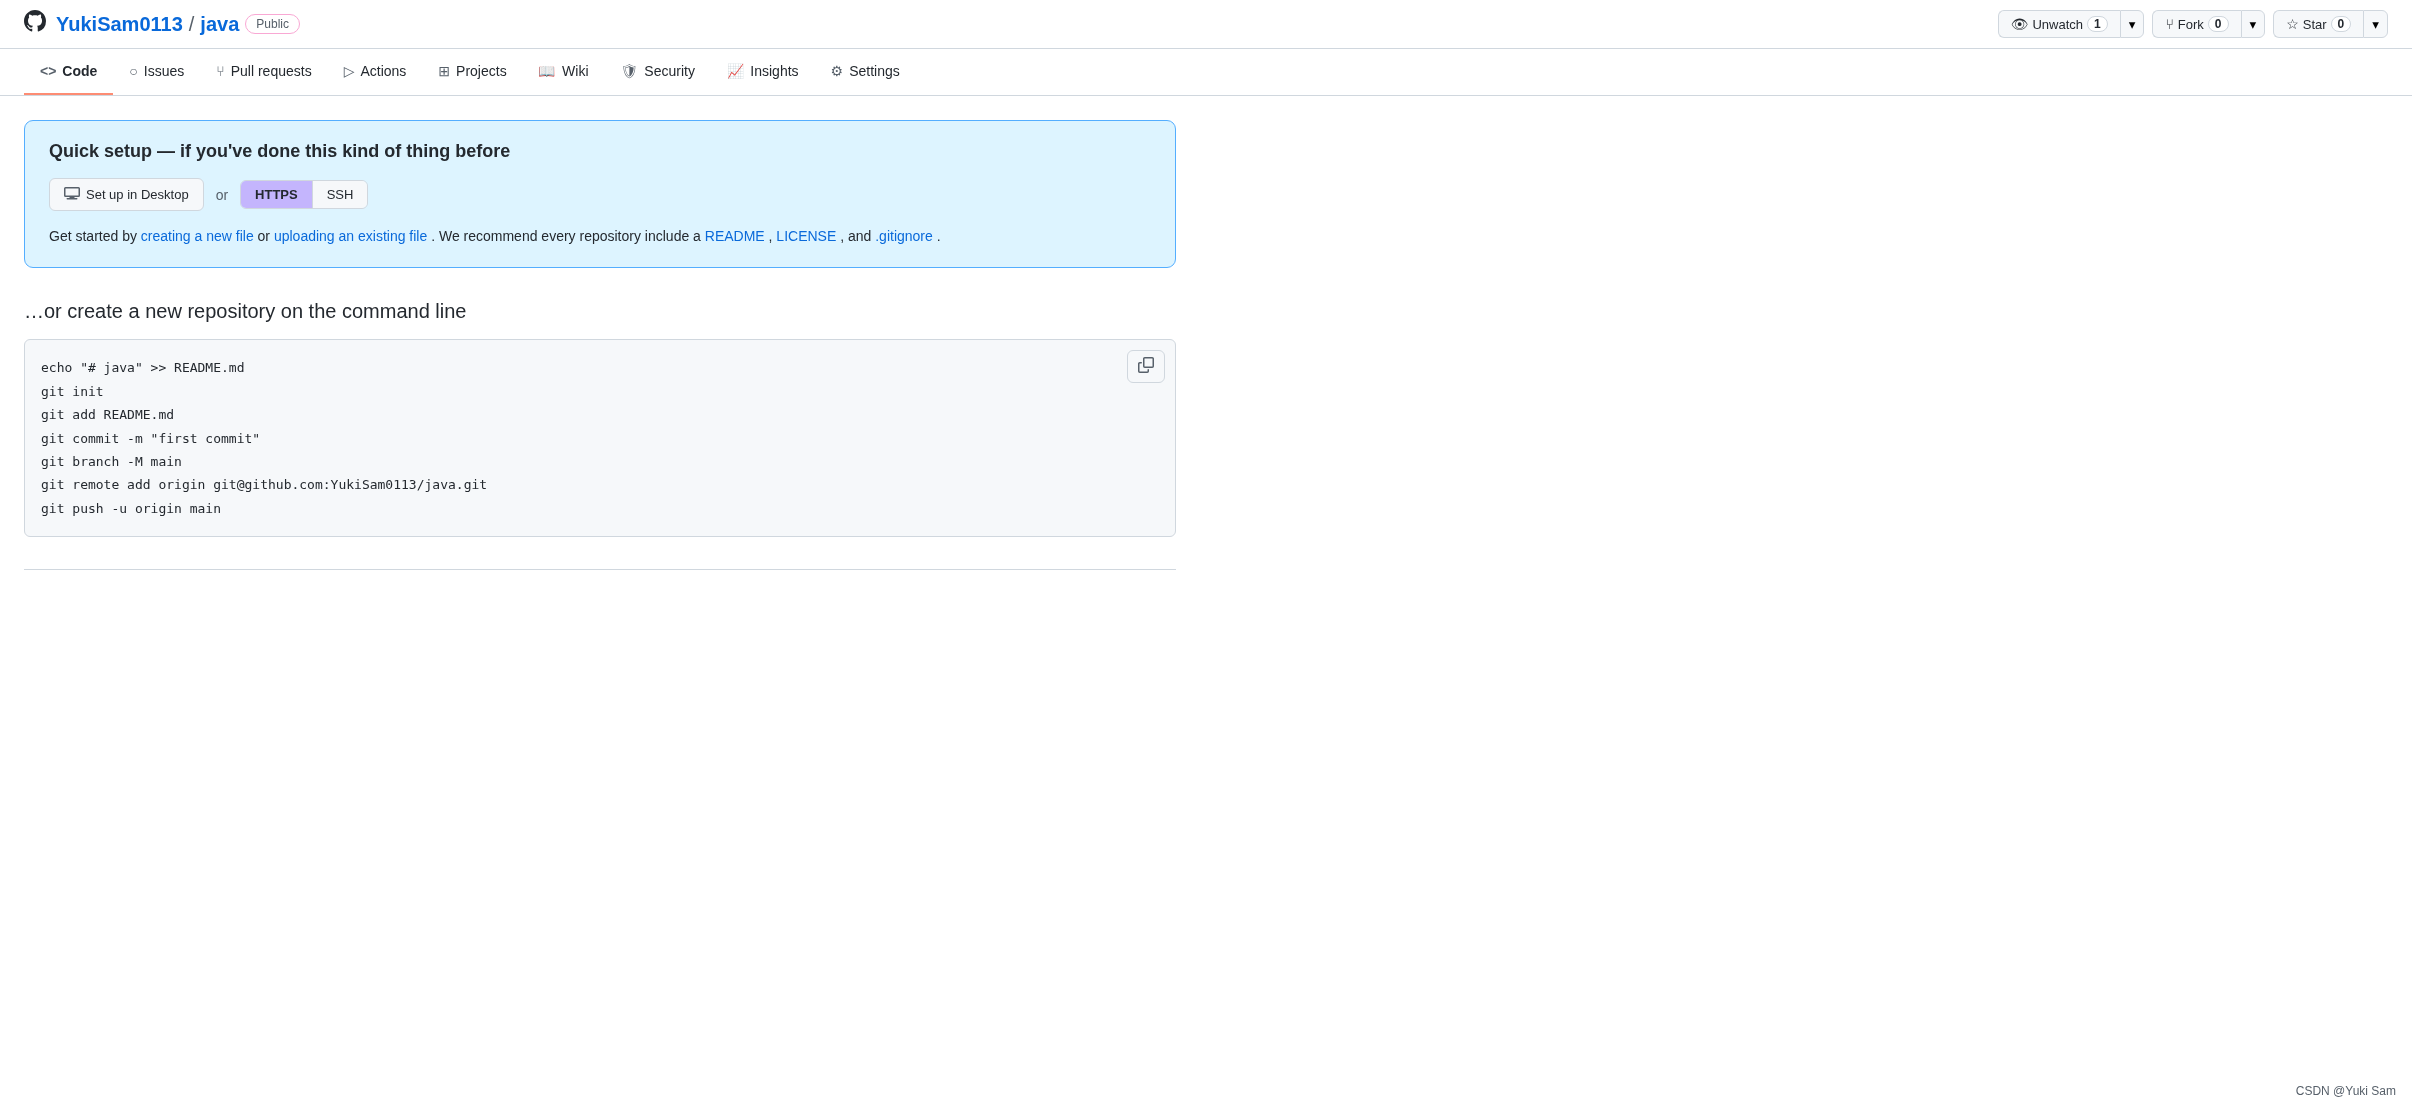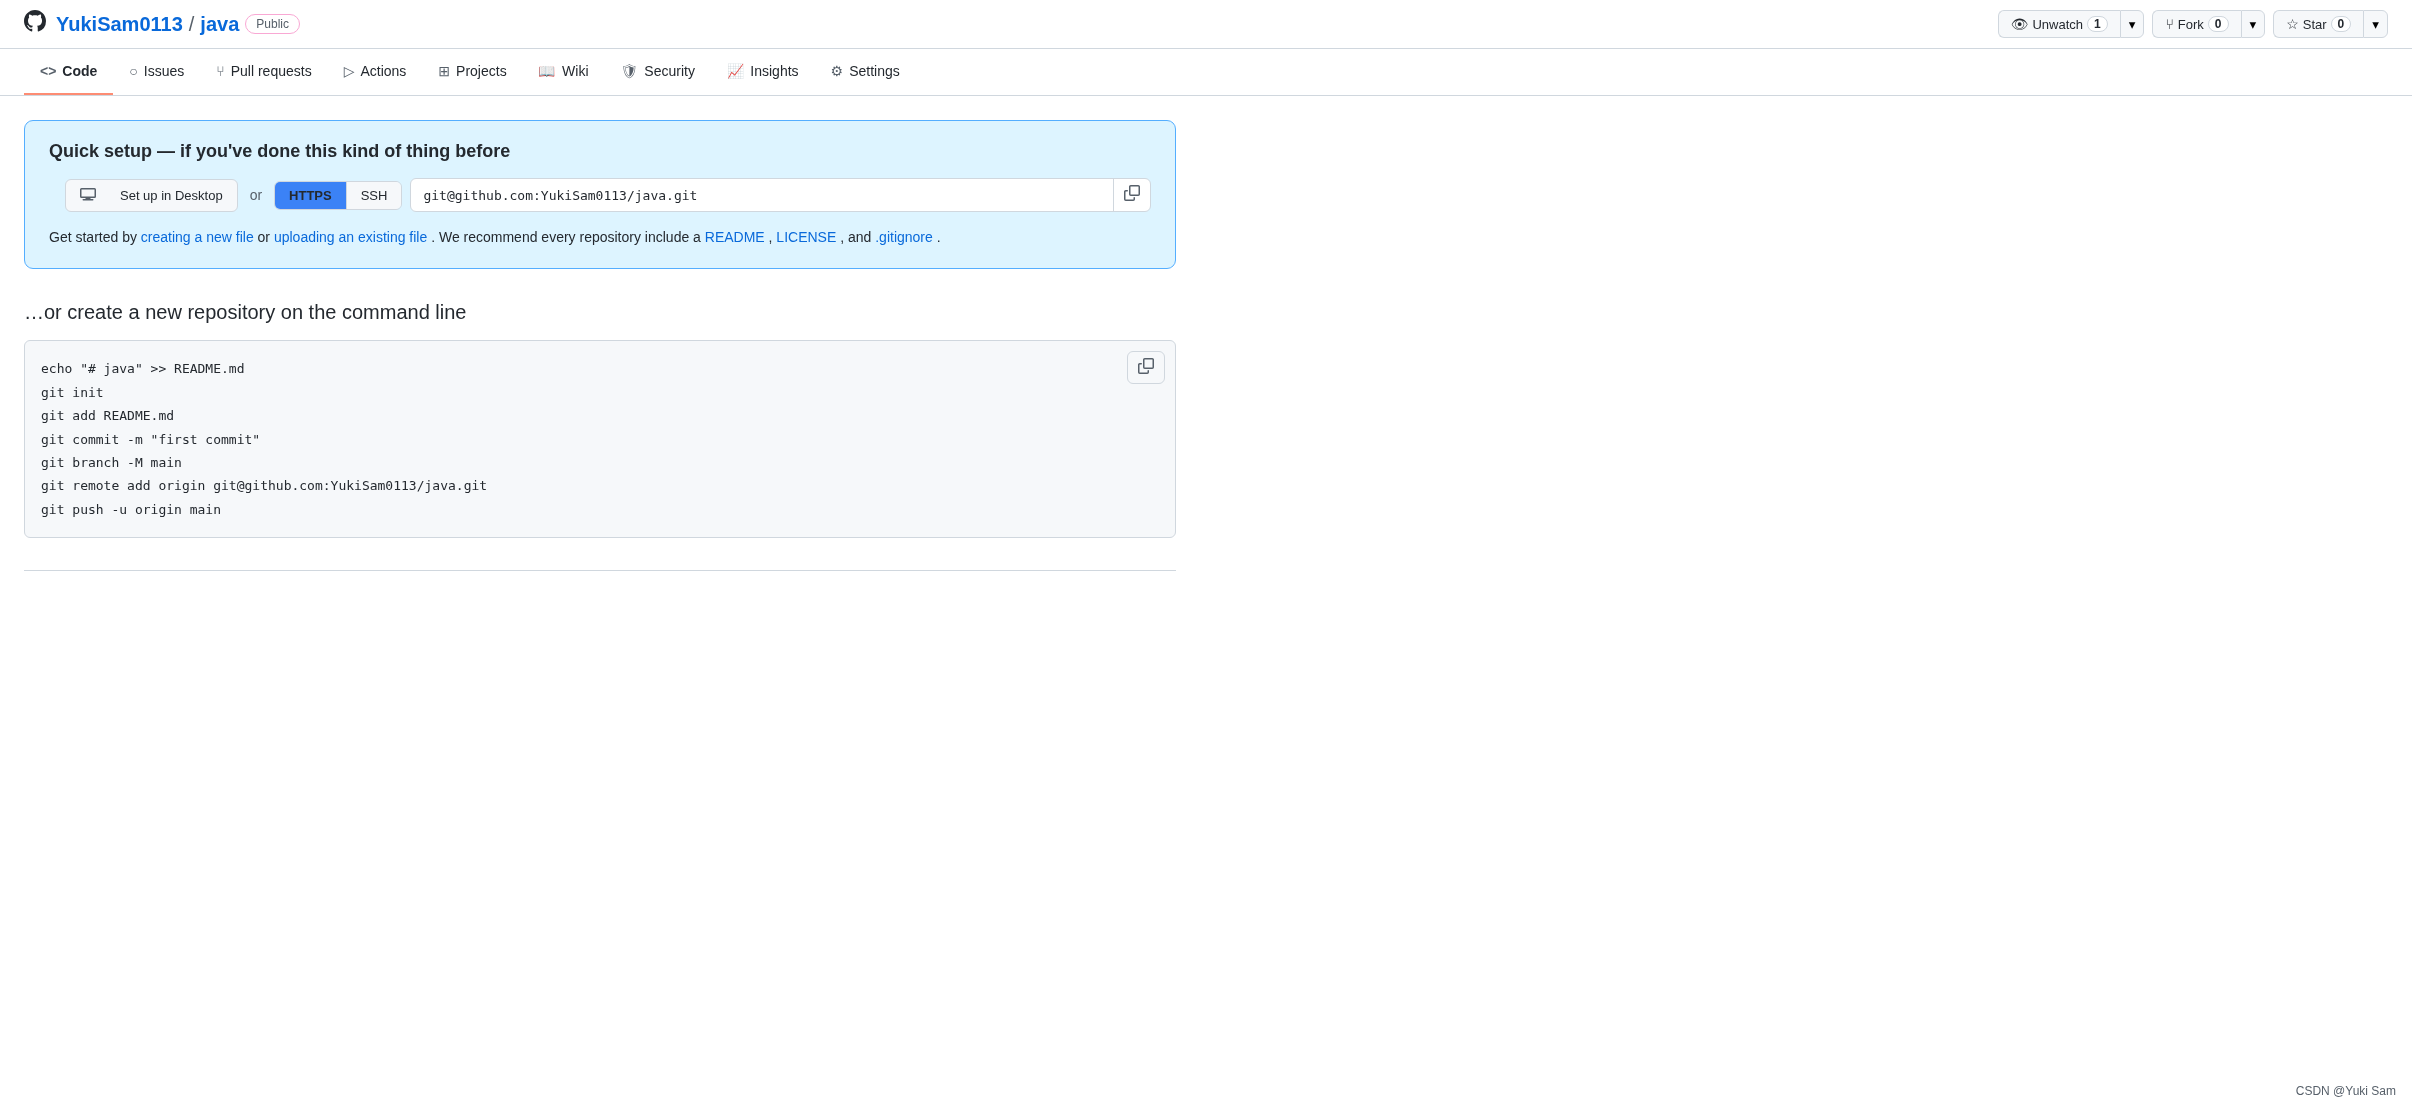--- a/index.html
+++ b/index.html
@@ -141,30 +141,29 @@
     }
     .setup-controls {
       display: flex;
       align-items: center;
       gap: 8px;
       margin-bottom: 14px;
     }
     .desktop-btn {
       display: flex;
       align-items: center;
-      gap: 24px;
+      gap: 6px;
       border: 1px solid #d0d7de;
       border-radius: 6px;
       padding: 6px 14px;
       background: #f6f8fa;
       cursor: pointer;
       font-size: 13px;
       color: #24292f;
       white-space: nowrap;
-      margin-left: 16px;
     }
     .or-text {
       color: #57606a;
       font-size: 14px;
       padding: 0 4px;
     }
     .protocol-group {
       display: flex;
       border: 1px solid #d0d7de;
       border-radius: 6px;
@@ -172,21 +171,21 @@
     }
     .protocol-btn {
       padding: 6px 14px;
       background: #f6f8fa;
       border: none;
       cursor: pointer;
       font-size: 13px;
       color: #24292f;
     }
     .protocol-btn.active {
-      background: #3b82f6;
+      background: #c4b5fd;
       font-weight: 600;
     }
     .protocol-btn:first-child { border-right: 1px solid #d0d7de; }
     .clone-url-bar {
       display: flex;
       flex: 1;
       align-items: center;
       border: 1px solid #d0d7de;
       border-radius: 6px;
       background: #fff;
@@ -380,31 +379,20 @@
         <span>Set up in Desktop</span>
       </button>
 
       <span class="or-text">or</span>
 
       <div class="protocol-group">
         <button class="protocol-btn active">HTTPS</button>
         <button class="protocol-btn">SSH</button>
       </div>
 
-      <div class="clone-url-bar">
-        <input class="clone-url-input" type="text" readonly="" value="git@github.com:YukiSam0113/java.git" style="">
-        <button class="copy-btn">
-          <span>
-            <svg width="16" height="16" viewBox="0 0 16 16" fill="#57606a">
-              <path d="M0 6.75C0 5.784.784 5 1.75 5h1.5a.75.75 0 010 1.5h-1.5a.25.25 0 00-.25.25v7.5c0 .138.112.25.25.25h7.5a.25.25 0 00.25-.25v-1.5a.75.75 0 011.5 0v1.5A1.75 1.75 0 019.25 16h-7.5A1.75 1.75 0 010 14.25v-7.5z"></path>
-                <path d="M5 1.75C5 .784 5.784 0 6.75 0h7.5C15.216 0 16 .784 16 1.75v7.5A1.75 1.75 0 0114.25 11h-7.5A1.75 1.75 0 015 9.25v-7.5zm1.75-.25a.25.25 0 00-.25.25v7.5c0 .138.112.25.25.25h7.5a.25.25 0 00.25-.25v-7.5a.25.25 0 00-.25-.25h-7.5z"></path>
-            </svg>
-          </span>
-        </button>
-      </div>
     </div>
 
     <p class="get-started-text">
       <span>Get started by </span>
       <a>creating a new file</a>
       <span> or </span>
       <a>uploading an existing file</a>
       <span>. We recommend every repository include a </span>
       <a>README</a>
       <span>, </span>

